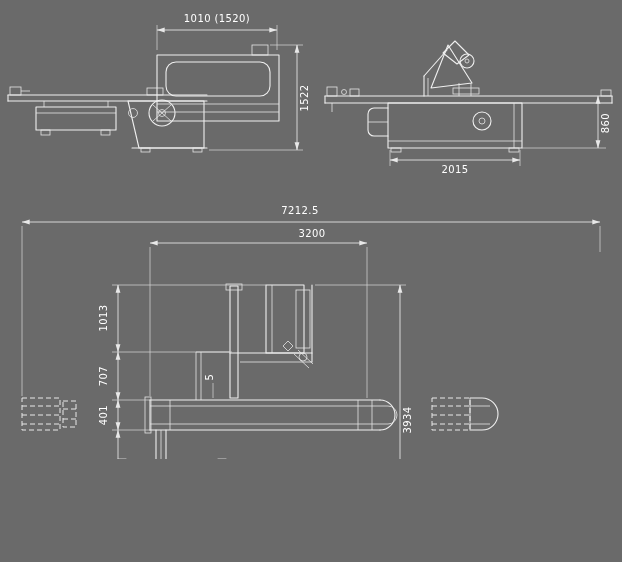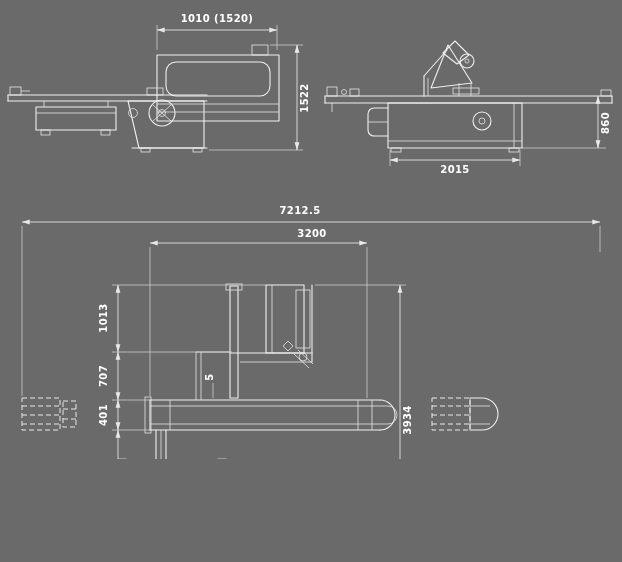--- a/index.html
+++ b/index.html
@@ -6,21 +6,20 @@
     margin: 0;
     padding: 0;
     background: #6a6a6a;
     font-family: "DejaVu Sans", sans-serif;
   }
   .canvas {
     width: 622px;
     height: 459px;
     position: relative;
     overflow: hidden;
-    font-weight: bold;
   }
   svg { display: block; }
   .draw {
     stroke: #efefef;
     stroke-width: 1.1;
     fill: none;
     stroke-linecap: round;
     stroke-linejoin: round;
   }
   .thin {

